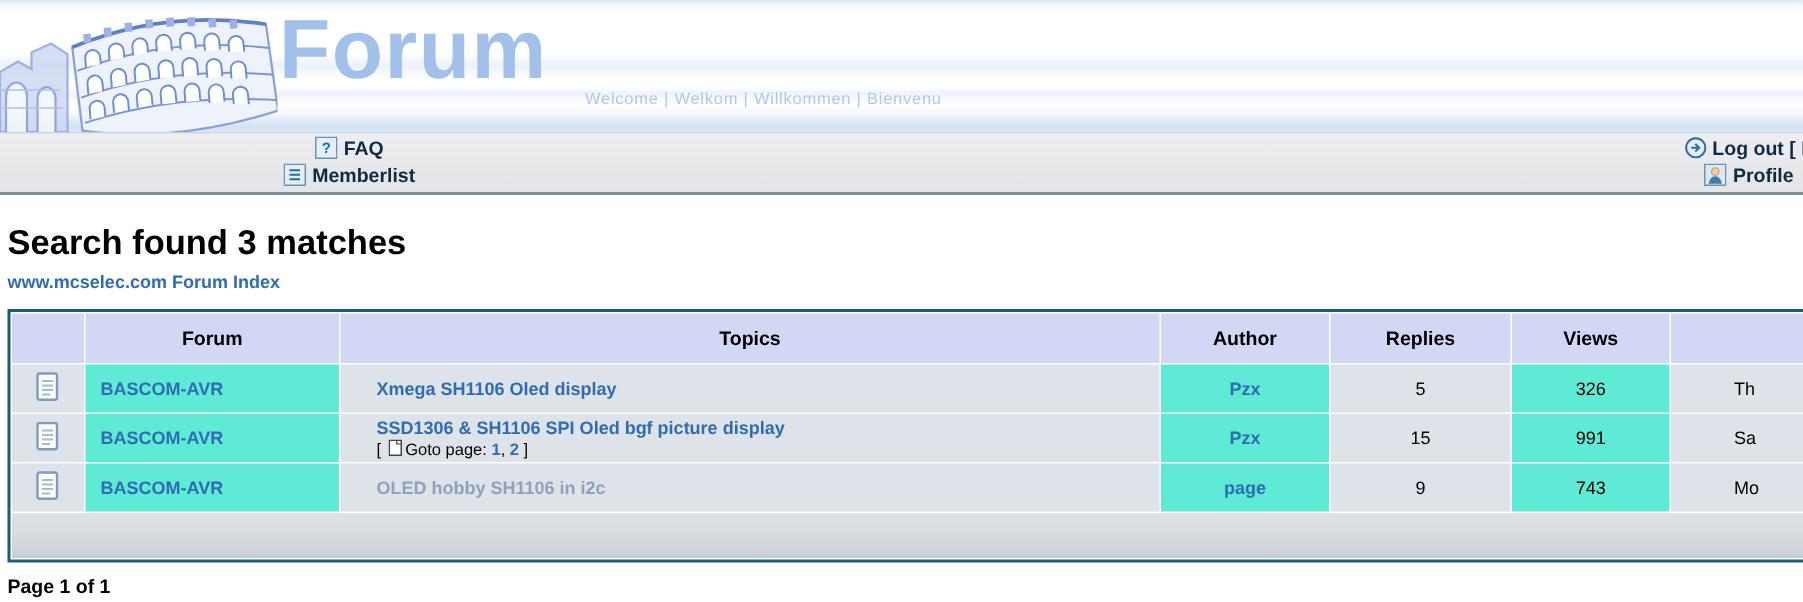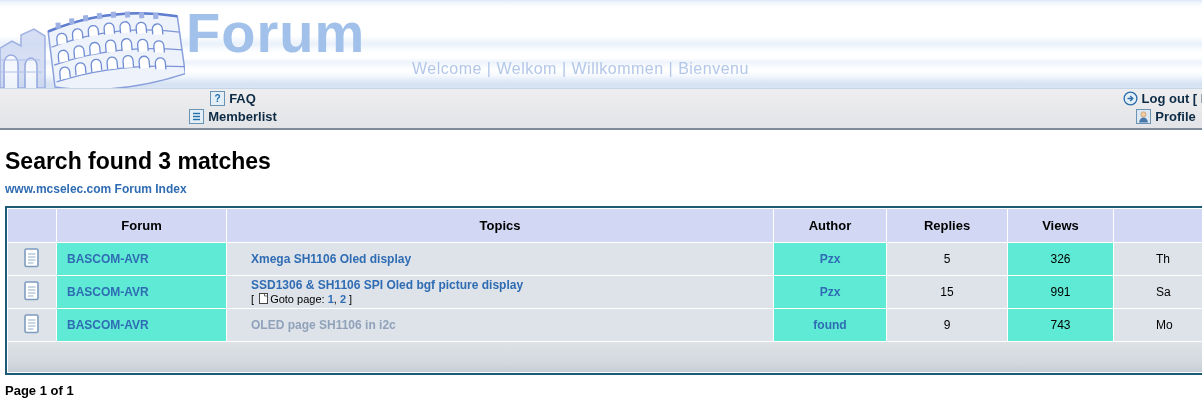--- a/index.html
+++ b/index.html
@@ -9,21 +9,21 @@
 
   
   .banner{position:relative;height:88px;overflow:hidden;
     background:linear-gradient(to bottom,
       #dce7f5 0px,#eef4fb 2px,#f9fbfe 5px,#ffffff 9px,
       #ffffff 36px,#f3f7fd 40px,#eaf1fa 44px,#f6f9fd 48px,#ffffff 53px,
       #ffffff 58px,#edf3fb 62px,#f7fafd 66px,#ffffff 70px,
       #f4f8fd 76px,#dfe9f6 81px,#d5e2f2 85px,#dae6f4 88px);}
   .logo{position:absolute;left:186px;top:0px;font-size:56px;font-weight:bold;
         color:#a2c1ea;letter-spacing:1px}
-  .welcome{position:absolute;left:412px;top:60px;font-size:16px;color:#b3c7e8;
+  .welcome{position:absolute;left:390px;top:60px;font-size:11px;color:#b3c7e8;
         letter-spacing:.5px}
   .colosseum{position:absolute;left:0;top:0}
 
   
   .nav{display:flex;background:linear-gradient(#eeeef0,#e3e4e7);
        border-top:1px solid #c5d5e5;border-bottom:2px solid #7e8c9a;
        padding:2px 0 1px 0}
   .nav-col{width:466px;text-align:center}
   .nav-col.right{width:468px}
   .nav-item{display:block;line-height:15px;font-size:13px;font-weight:bold;
@@ -219,22 +219,22 @@
         <td class="cd icon-cell"><svg width="16" height="20">
                 <rect x="1" y="1" width="13" height="17.5" rx="1.5" fill="#ffffff" stroke="#7d9cc0" stroke-width="1.6"></rect>
                 <g stroke="#a5bcd4" stroke-width="1.2">
                   <line x1="4" y1="6" x2="11.5" y2="6"></line>
                   <line x1="4" y1="9" x2="11.5" y2="9"></line>
                   <line x1="4" y1="12" x2="11.5" y2="12"></line>
                   <line x1="4" y1="15" x2="9.5" y2="15"></line>
                 </g>
               </svg></td>
         <td class="cl forum-cell"><a class="blink">BASCOM-AVR</a></td>
-        <td class="cd topic-cell"><a class="blink read">OLED page SH1106 in i2c</a></td>
-        <td class="cl center"><a class="blink">found</a></td>
+        <td class="cd topic-cell"><a class="blink read">OLED hobby SH1106 in i2c</a></td>
+        <td class="cl center"><a class="blink">page</a></td>
         <td class="cd center">9</td>
         <td class="cl center">743</td>
         <td class="cd lastpost">Mo</td>
       </tr>
 
       <tr>
         <td colspan="7" class="catbottom"></td>
       </tr>
     </tbody>
       </table>

